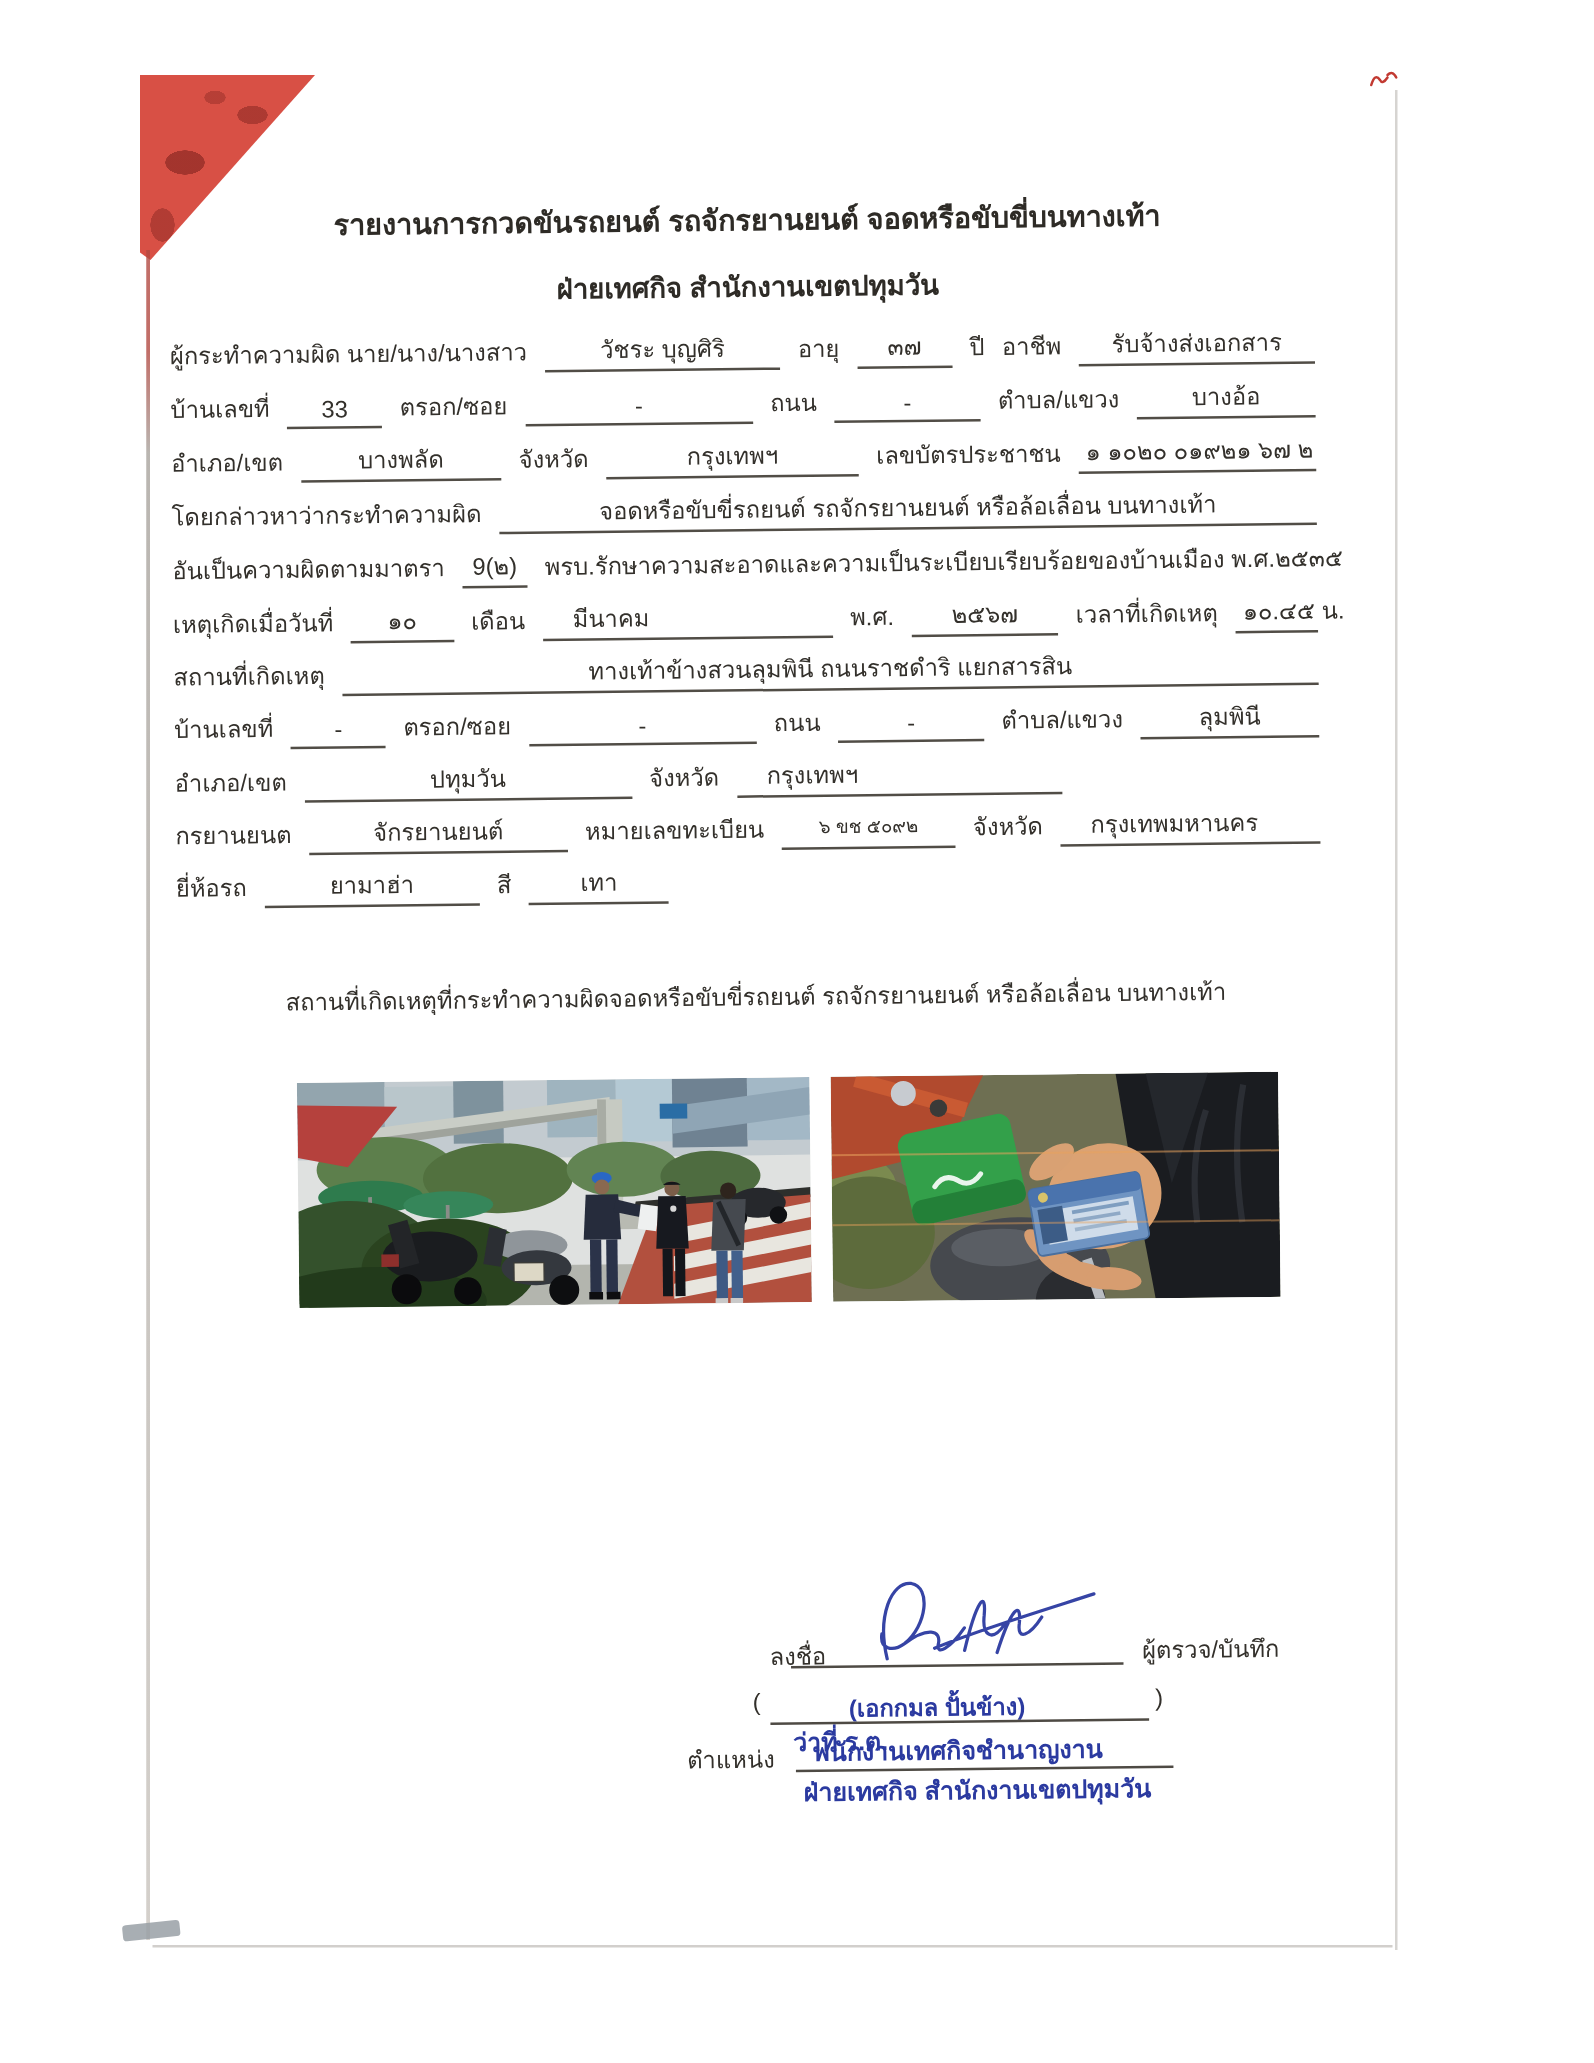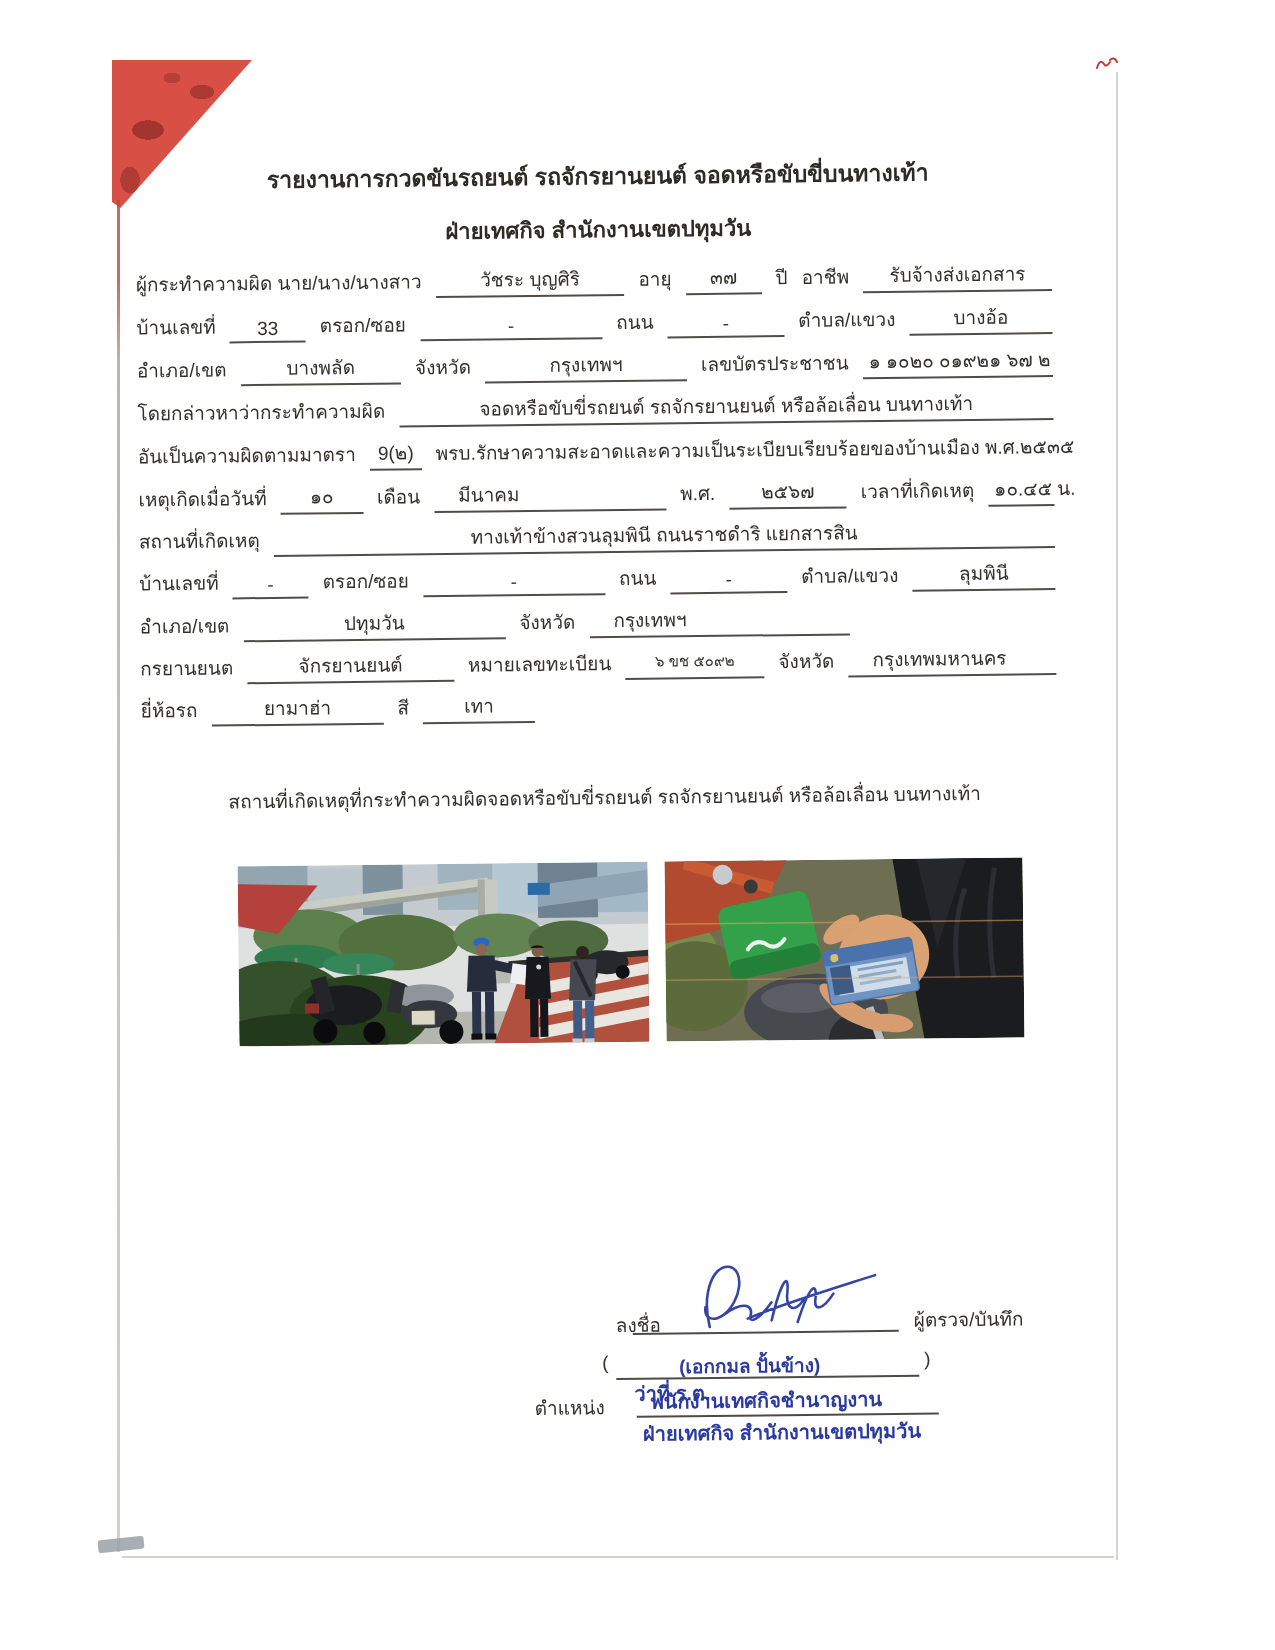--- a/index.html
+++ b/index.html
@@ -305,19 +305,19 @@
     </div>
     <div class="sig-blue" style="left:628px;top:1378px">ว่าที่ ร.ต.</div>
     <div class="sig-line" style="left:627px;top:1333px;width:266px"></div>
     <div class="sig-label" style="left:908px;top:1308px">ผู้ตรวจ/บันทึก</div>
 
     <div class="sig-label" style="left:596px;top:1352px">(</div>
     <div class="sig-blue" style="left:673px;top:1352px;font-size:19px">(เอกกมล  ปั้นข้าง)</div>
     <div class="sig-line" style="left:610px;top:1378px;width:303px"></div>
     <div class="sig-label" style="left:918px;top:1352px">)</div>
 
-    <div class="sig-label" style="left:528px;top:1392px">ตำแหน่ง</div>
+    <div class="sig-label" style="left:543px;top:1392px">ตำแหน่ง</div>
     <div class="sig-blue" style="left:644px;top:1386px">พนักงานเทศกิจชำนาญงาน</div>
     <div class="sig-line" style="left:630px;top:1416px;width:302px"></div>
     <div class="sig-blue" style="left:636px;top:1418px">ฝ่ายเทศกิจ สำนักงานเขตปทุมวัน</div>
 
   </div>
 </div>
 
 </body></html>

